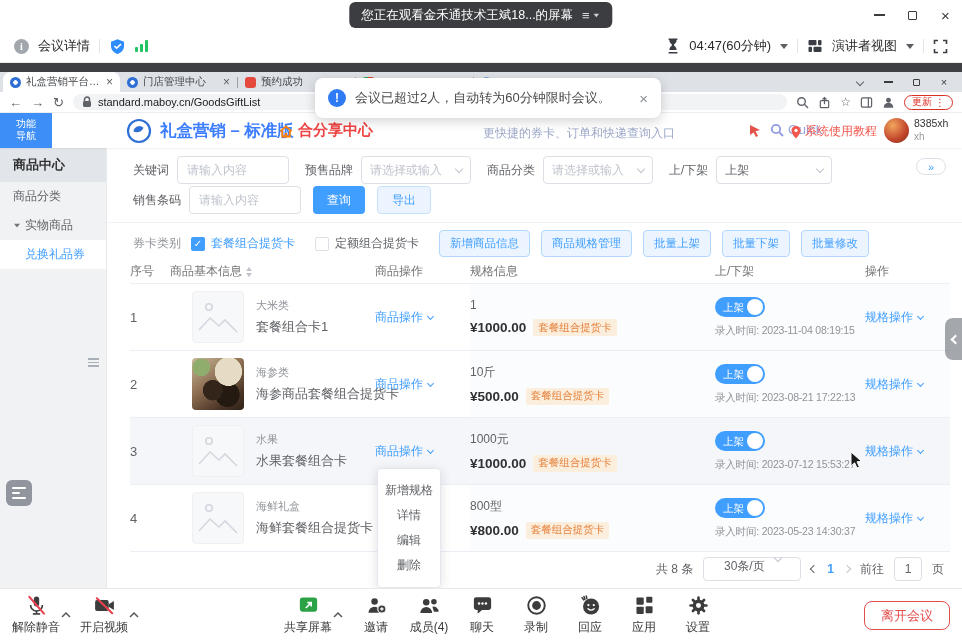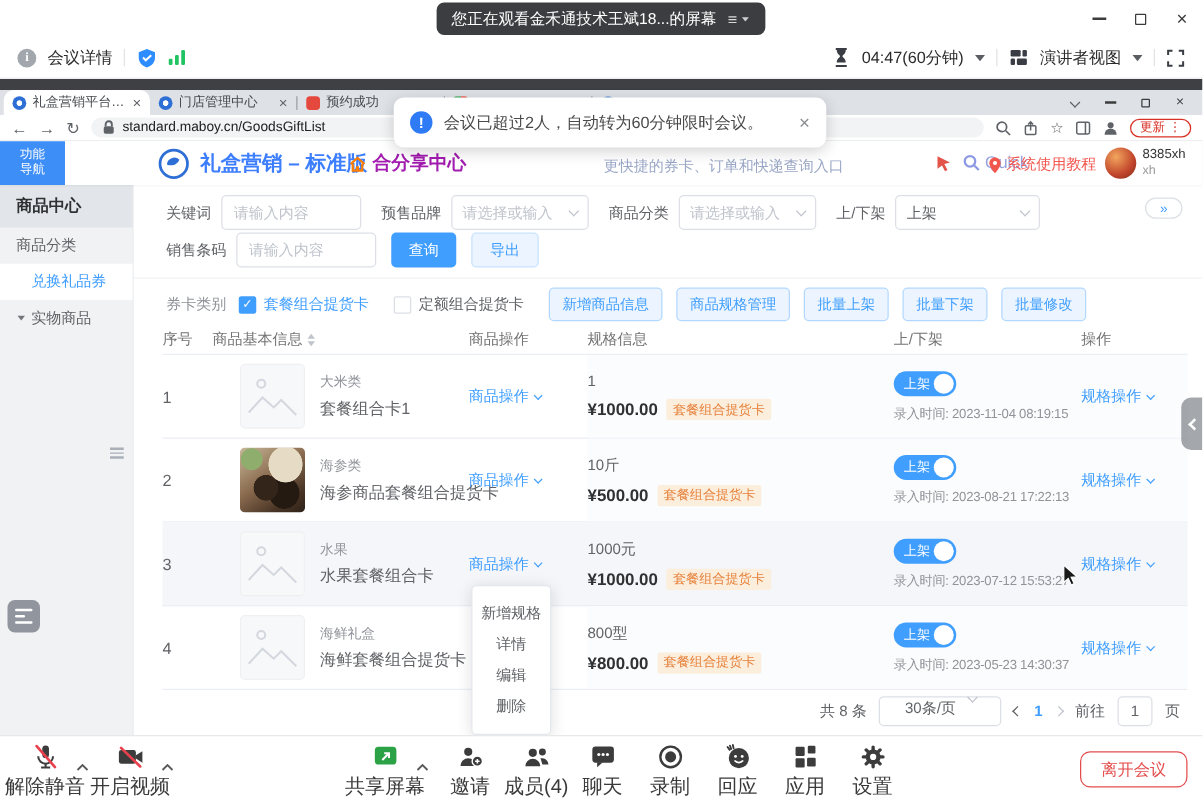--- a/index.html
+++ b/index.html
@@ -63,21 +63,21 @@
     display:flex;align-items:center;gap:3px;padding:0 7px;white-space:nowrap}
 
   
   .siteheader{position:absolute;top:113px;left:0;right:0;height:35px;background:#fff;z-index:30;
     box-shadow:0 1px 2px rgba(0,0,0,.06)}
   .navsq{position:absolute;left:0;top:0;width:52px;height:35px;background:#3e8ef7;color:#fff;
     font-size:10px;line-height:12px;text-align:center;padding-top:5px}
   .logo{position:absolute;left:126px;top:5px}
   .brand{position:absolute;left:160px;top:7px;font-size:16.5px;font-weight:bold;color:#3d7eff;white-space:nowrap}
   .share{position:absolute;left:278px;top:8px;display:flex;gap:4px;align-items:center;
-    color:#a21caf;font-weight:bold;font-size:15px;white-space:nowrap}
+    color:#ef4444;font-weight:bold;font-size:15px;white-space:nowrap}
   .promo{position:absolute;left:483px;top:12px;font-size:12px;color:#9aa7c7;white-space:nowrap}
   .pointer-ic{position:absolute;left:748px;top:11px}
   .quick{position:absolute;left:770px;top:9px;display:flex;align-items:center;gap:4px;
     color:#98a4de;font-size:13.5px}
   .tutorial{position:absolute;left:790px;top:10px;display:flex;align-items:center;gap:3px;
     color:#f2564d;font-size:12px;white-space:nowrap}
   .avatar{position:absolute;left:884px;top:5px;width:25px;height:25px;border-radius:50%;
     background:radial-gradient(circle at 35% 30%,#f2a65e,#c1452b 60%,#7e2a16)}
   .uname{position:absolute;left:914px;top:4px;font-size:10.5px;color:#333;line-height:13px}
   .usub{color:#9a9a9a;font-size:10px}
@@ -194,21 +194,21 @@
     padding:0 13px;gap:9px;z-index:50}
   .bicon{width:18px;height:18px;border-radius:50%;background:#2f7bf5;color:#fff;font-weight:bold;
     font-size:12px;display:flex;align-items:center;justify-content:center;flex:none}
   .btext{font-size:13px;color:#4a4a4a;white-space:nowrap}
   .bclose{margin-left:auto;color:#8b8f94;font-size:15px}
 
   
   .dock{position:absolute;left:0;right:0;bottom:0;height:54px;background:#fff;border-top:1px solid #e8e8e8;z-index:45}
   .dock-item{position:absolute;top:5px;width:56px;display:flex;flex-direction:column;align-items:center;gap:2px}
   .dock-item.wide{width:62px}
-  .dlabel{font-size:16px;color:#3a3a3a;white-space:nowrap}
+  .dlabel{font-size:12px;color:#3a3a3a;white-space:nowrap}
   .item-chev{position:absolute;right:-7px;top:10px}
   .leave{position:absolute;right:12px;top:12px;width:86px;height:29px;border:1px solid #e34d4d;
     color:#e34d4d;border-radius:8px;font-size:13px;display:flex;align-items:center;justify-content:center;background:#fff}
 </style>
 </head>
 <body>
 
 <div class="titlebar">
   <div class="title-pill">
     <span>您正在观看金禾通技术王斌18...的屏幕</span>
@@ -416,26 +416,26 @@
   <span class="bclose">×</span>
 </div>
 
 <div class="contentwrap">
 
   <div class="sidebar">
     <div class="sb-section">商品中心</div>
     <div class="sb-item">
       <span>商品分类</span>
     </div>
-    <div class="sb-item active">
-      <span>兑换礼品券</span>
-    </div>
     <div class="sb-item">
       <span class="tri-down"></span>
       <span>实物商品</span>
+    </div>
+    <div class="sb-item active">
+      <span>兑换礼品券</span>
     </div>
     <div class="sb-collapse">
         <i></i>
         <i></i>
         <i></i>
       </div>
   </div>
 
   <div class="float-widget">
     <i></i>

